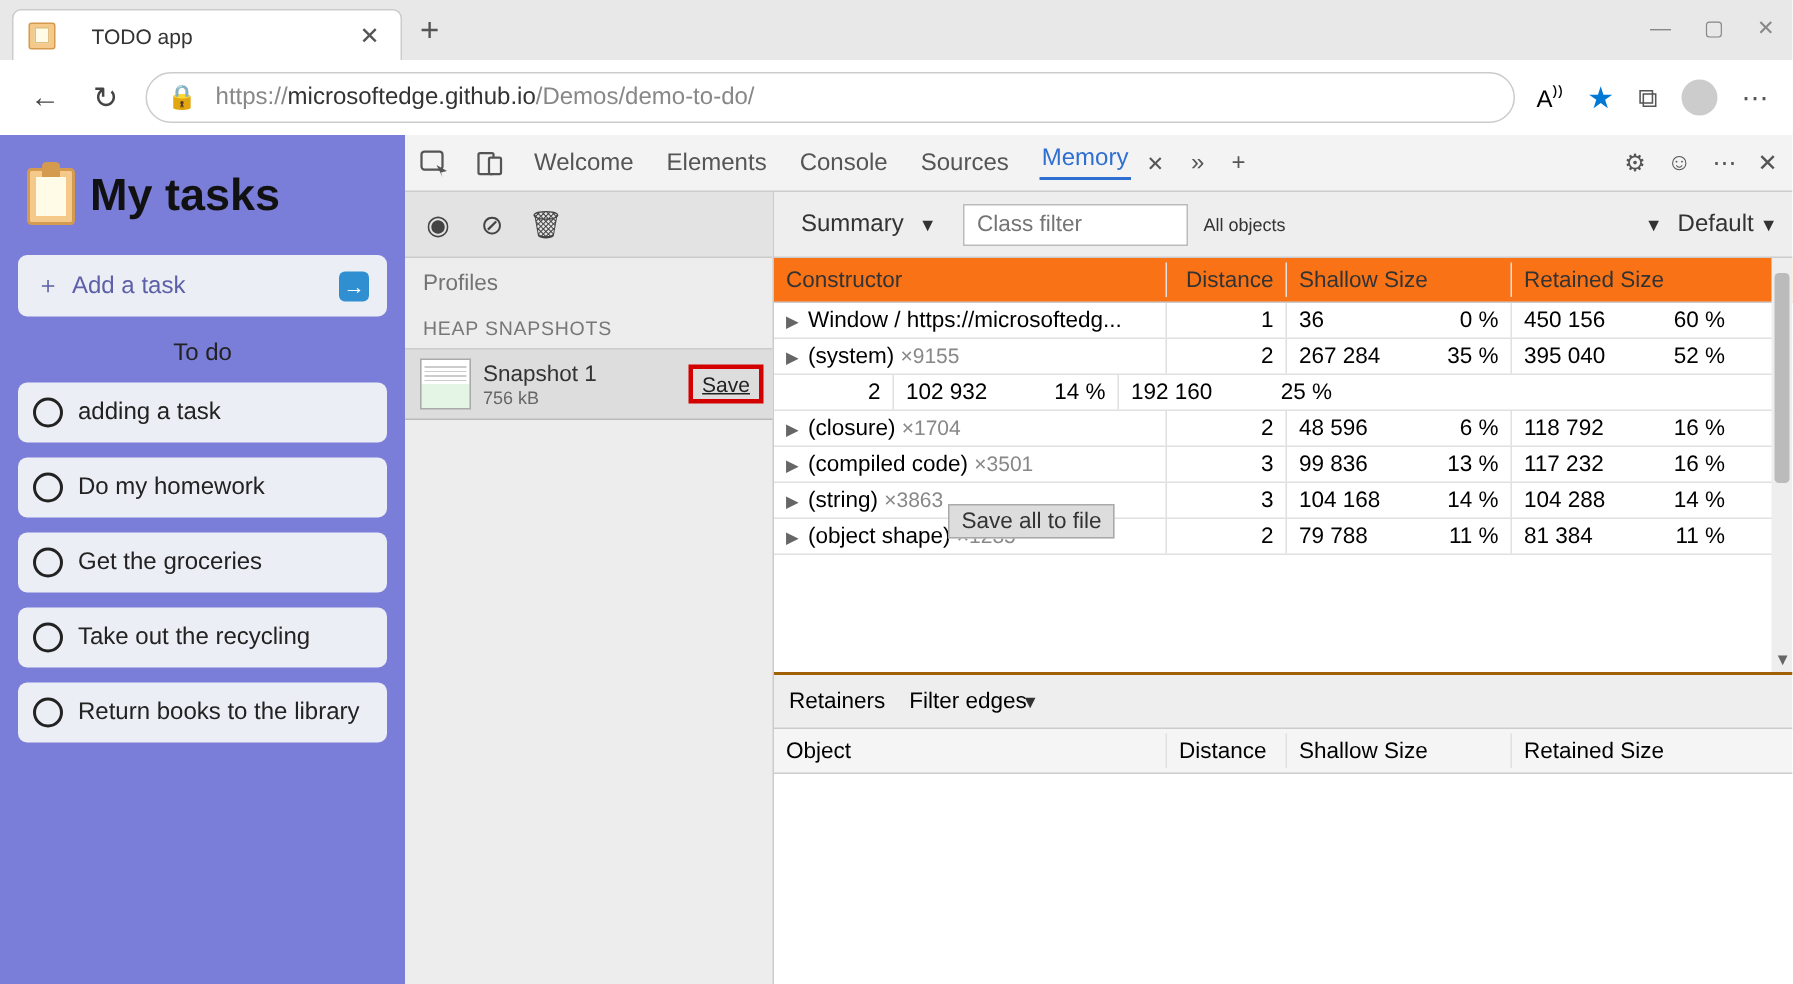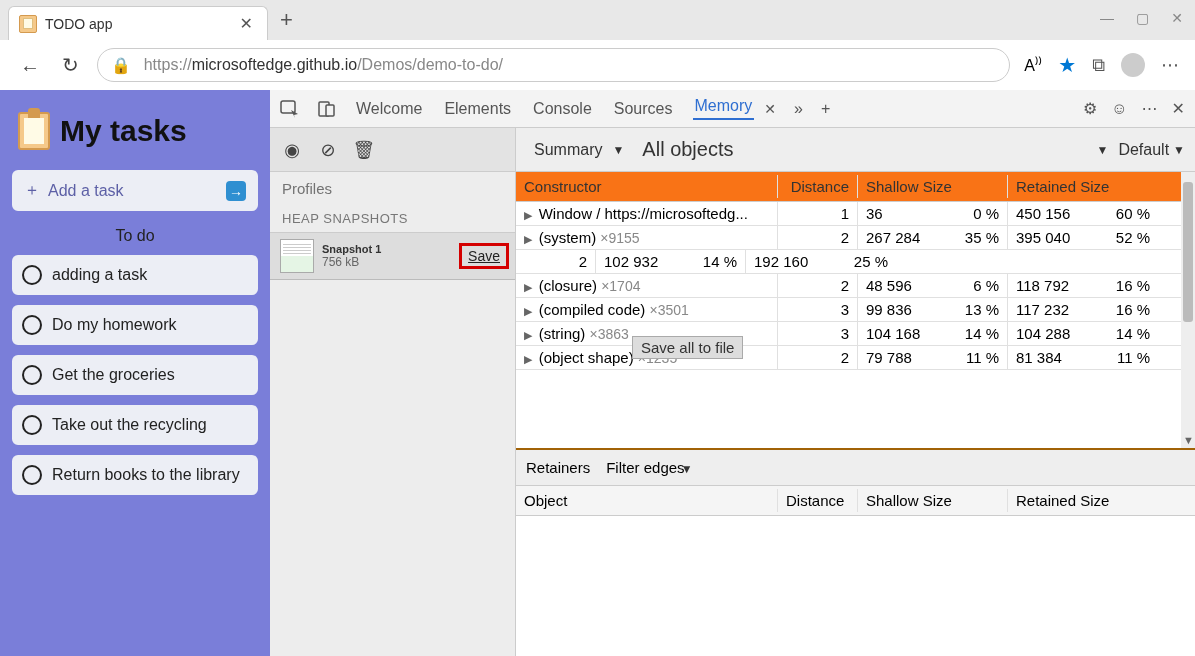--- a/index.html
+++ b/index.html
@@ -1,20 +1,20 @@
 <!DOCTYPE html>
 <html><head>
 <meta charset="utf-8">
 <style>
 * { box-sizing: border-box; margin: 0; padding: 0; font-family: "Segoe UI", Arial, sans-serif; }
 body { width: 1195px; height: 656px; background: #fff; overflow: hidden; position: relative; }
 
 .browser-chrome { height: 90px; background: #f7f7f7; border-bottom: 1px solid #d4d4d4; }
 .tab-bar { height: 40px; display: flex; align-items: center; padding: 0 8px; background: #e8e8e8;}
-.tab { display: flex; align-items: center; background: #fff; border: 1px solid #ccc; border-bottom: none; border-radius: 6px 6px 0 0; height: 34px; padding: 0 10px; width: 260px; margin-top: 6px;}
+.tab { display: flex; align-items: center; background: #fff; border: 1px solid #ccc; border-bottom: none; border-radius: 6px 6px 0 0; height: 34px; padding: 0 10px; width: 260px; margin-top: 6px; gap: 16px;}
 .tab-icon { width: 18px; height: 18px; background: #f5c98a; border: 1px solid #d49a4f; border-radius: 2px; margin-right: 8px; position: relative;}
 .tab-icon::before { content:""; position:absolute; top:2px; left:3px; right:3px; bottom:3px; background:#fffbe6; border:1px solid #e0c080;}
 .tab-title { flex: 1; font-size: 14px; color: #333; }
 .tab-close { font-size: 16px; color: #555; cursor:pointer; padding:0 4px;}
 .new-tab { font-size: 22px; color: #555; margin-left: 12px; cursor:pointer; }
 
 .addr-bar { height: 50px; display: flex; align-items: center; padding: 0 16px; background:#fff; gap: 14px; }
 .nav-btn { font-size: 20px; color: #444; cursor:pointer; padding:4px;}
 .url-box { flex: 1; display: flex; align-items: center; height: 34px; border: 1px solid #ccc; border-radius: 20px; padding: 0 14px; background: #fff; color:#666; font-size: 16px;}
 .lock-icon { margin-right: 12px; color:#888; }
@@ -53,29 +53,29 @@
 
 .dt-left { width:246px; border-right:1px solid #ccc; background:#ededed; }
 .dt-left-tools { height:44px; display:flex; align-items:center; gap:16px; padding:0 12px; border-bottom:1px solid #ccc; background:#e3e3e3;}
 .tool-icon { width:20px; height:20px; display:flex; align-items:center; justify-content:center; color:#444; font-size:18px; cursor:pointer;}
 .profiles-hdr { padding:8px 12px; color:#737373; font-size:15px;}
 .snap-hdr { padding:6px 12px; color:#777; font-size:13px; letter-spacing:0.5px;}
 .snapshot-row { display:flex; align-items:center; padding:6px 10px; background:#ddd; border-top:1px solid #ccc; border-bottom:1px solid #bbb; position:relative;}
 .snap-icon { width:34px; height:34px; background:linear-gradient(#fff 50%, #e5f5e5 50%); border:1px solid #aaa; margin-right:8px; position:relative;}
 .snap-icon::before { content:""; position:absolute; top:2px; left:2px; right:2px; height:14px; background:repeating-linear-gradient(#fff,#fff 2px,#ccc 2px,#ccc 3px);}
 .snap-text { display:flex; flex-direction:column; }
-.snap-name { font-size:11px; color:#333;font-weight:bold;}
+.snap-name { font-size:15px; color:#333;}
 .snap-size { font-size:12px; color:#666;}
 .save-btn { position:absolute; right:6px; border:3px solid #d40000; padding:2px 6px; color:#222; font-size:14px; text-decoration:underline; cursor:pointer; background:#ddd;}
 
 .dt-right { flex:1; display:flex; flex-direction:column; }
 .filter-bar { height:44px; border-bottom:1px solid #ccc; display:flex; align-items:center; gap:10px; padding:0 10px; background:#eee;}
 .summary-dd { display:flex; align-items:center; gap:10px; padding:4px 8px; font-size:16px; color:#333; cursor:pointer;}
 .class-filter { border:1px solid #bbb; background:#fff; height:28px; padding:0 8px; font-size:15px; color:#888; width:150px;}
-.all-obj { font-size:20px; color:#333; flex:1;}
+.all-obj { font-size:12px; color:#333; flex:1;}
 .default-dd { font-size:16px; color:#333; cursor:pointer; display:flex; align-items:center; gap:4px;}
 .caret { font-size:12px; color:#333;}
 
 .grid { flex:1; overflow:hidden; position:relative;}
 .grid-head, .grid-row { display:flex; border-bottom:1px solid #e0e0e0; font-size:15px; align-items:center;}
 .grid-head { background:#f97316; color:#333; height:30px; border-bottom:1px solid #ccc;}
 .col-c { flex: 0 0 262px; padding:3px 8px; overflow:hidden; white-space:nowrap; text-overflow:ellipsis; border-right:1px solid #e0e0e0;}
 .col-d { flex: 0 0 80px; text-align:right; padding:3px 8px; border-right:1px solid #e0e0e0;}
 .col-s { flex: 0 0 150px; display:flex; justify-content:space-between; padding:3px 8px; border-right:1px solid #e0e0e0;}
 .col-r { flex: 0 0 150px; display:flex; justify-content:space-between; padding:3px 8px;}
@@ -219,20 +219,21 @@
           <span class="save-btn">Save</span>
         </div>
       </div>
 
       <div class="dt-right">
         <div class="filter-bar">
           <span class="summary-dd">
             <span>Summary</span>
             <span class="caret">▼</span>
           </span>
+          <input class="class-filter" placeholder="Class filter" style="">
           <span class="all-obj"><span>All objects</span></span>
           <span class="caret">▼</span>
           <span class="default-dd">
             <span>Default</span>
             <span class="caret">▼</span>
           </span>
         </div>
 
         <div class="grid">
           <div class="grid-head">

